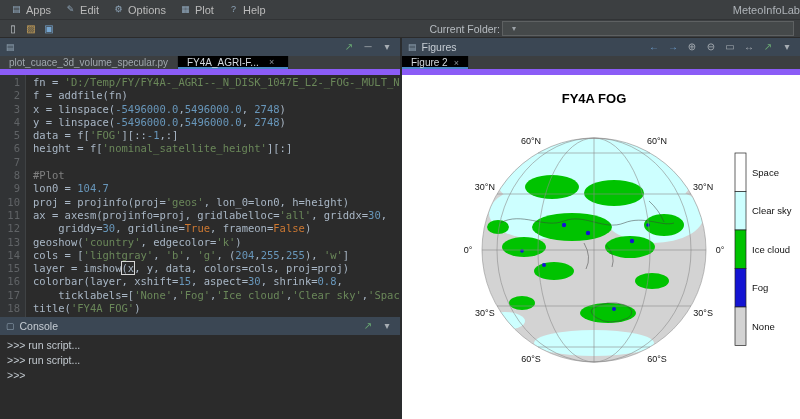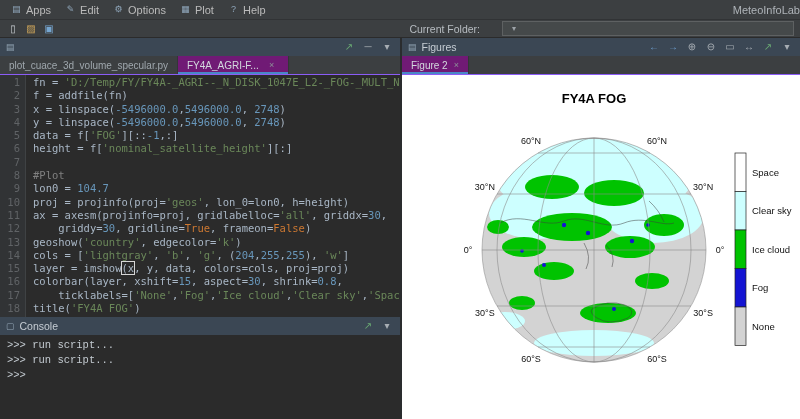--- a/index.html
+++ b/index.html
@@ -16,55 +16,55 @@
 
   
   .toolbar{height:18px;flex:0 0 18px;display:flex;align-items:center;background:#3c3f41;border-bottom:1px solid #2b2b2b;padding:0 6px;gap:4px}
   .tb-icons{display:flex;gap:4px}
   .ico{width:14px;text-align:center;font-size:10px;color:#a7adb3;cursor:default;line-height:1}
   [data-name="new-file-icon"]{color:#c9ced3}
   [data-name="open-folder-icon"]{color:#cfa65a}
   [data-name="save-icon"]{color:#76a6d0}
   [data-name="arrow-left-icon"],[data-name="arrow-right-icon"]{color:#6d9ece}
   [data-name="expand-icon"]{color:#6aab73}
-  .folder-box{margin-left:auto;display:flex;align-items:center;gap:22px}
+  .folder-box{margin-left:auto;display:flex;align-items:center;gap:2px}
   .folder-label{color:#b7bcc1;font-size:10.5px}
   .combo{width:292px;height:15px;background:#45494a;border:1px solid #5e6162;display:flex;align-items:center;justify-content:space-between;padding:0 2px 0 5px;font-size:10px;color:#c0c5c9;white-space:nowrap;overflow:hidden}
   .combo-arrow{font-size:8px;color:#9da3a8;padding-left:4px}
 
   
   .main{flex:1;display:flex;min-height:0}
   .left{width:402px;flex:0 0 402px;display:flex;flex-direction:column;border-right:2px solid #2a2c2e;min-height:0}
   .right{flex:1;display:flex;flex-direction:column;min-width:0}
 
   
   .panel-header{height:18px;flex:0 0 18px;background:#3b4754;display:flex;align-items:center;padding:0 6px;gap:5px;font-size:10.5px;color:#c6cdd4;white-space:nowrap;overflow:hidden}
   .panel-header .ph-icon{font-size:9px;color:#93a5b5}
   .hdr-title{overflow:hidden;text-overflow:ellipsis}
   .hdr-icons{margin-left:auto;display:flex;gap:5px;font-size:9px;color:#9aa5ad;flex:0 0 auto}
 
   
-  .tabs{height:19px;flex:0 0 19px;background:#3c3f41;display:flex;align-items:stretch;border-bottom:1px solid #8b5cf6}
+  .tabs{height:19px;flex:0 0 19px;background:#3c3f41;display:flex;align-items:stretch;border-bottom:6px solid #8b5cf6}
   .tab{display:flex;align-items:center;gap:6px;padding:0 9px;font-size:10px;color:#9fa7ad;border-right:1px solid #333638;cursor:default;white-space:nowrap}
-  .tab.active{background:#701a75;color:#d3d9de;box-shadow:inset 0 -2px 0 #4a88c7}
+  .tab.active{background:#000000;color:#d3d9de;box-shadow:inset 0 -2px 0 #4a88c7}
   .tabx{font-size:9px;color:#8c9298}
 
   
   .code-area{height:242px;flex:0 0 242px;display:flex;background:#2b2b2b;overflow:hidden;font-family:"DejaVu Sans Mono",monospace;font-size:10.5px;line-height:13.3px}
   .gutter{width:26px;flex:0 0 26px;background:#313335;border-right:1px solid #3f4244;color:#606366;text-align:right;padding:1px 5px 0 0}
   .code{flex:1;padding:1px 0 0 7px;white-space:pre;overflow:hidden;color:#a9b7c6}
   .tk-p{color:#a9b7c6}
   .tk-s{color:#6a8759}
   .tk-n{color:#6897bb}
   .tk-k{color:#cc7832}
   .tk-c{color:#808080}
   .tk-sel{color:#a9b7c6;outline:1px solid #d6d6d6}
 
   
-  .console{flex:1;background:#2b2b2b;font-family:Liberation Mono, monospace;font-size:10.5px;line-height:15px;padding:3px 7px;color:#c3cad0;overflow:hidden}
+  .console{flex:1;background:#2b2b2b;font-family:Liberation Sans, sans-serif;font-size:10.5px;line-height:15px;padding:3px 7px;color:#c3cad0;overflow:hidden}
 
   
   .canvas{flex:1;background:#b91c1c;min-height:0}
   .canvas svg{display:block;width:100%;height:100%}
   .figtitle{font-size:13px;font-weight:bold;fill:#000;text-anchor:middle;font-family:"Liberation Sans",sans-serif}
   .grat{stroke:#8c8c8c;stroke-width:0.6;fill:none}
   .country{stroke:#3c3c3c;stroke-width:0.5;fill:none}
   .latlab{font-size:9px;fill:#111;text-anchor:middle;font-family:"Liberation Sans",sans-serif}
   .cblab{font-size:9.5px;fill:#111;text-anchor:start;font-family:"Liberation Sans",sans-serif}
   .cbseg{stroke:#222;stroke-width:0.7}

